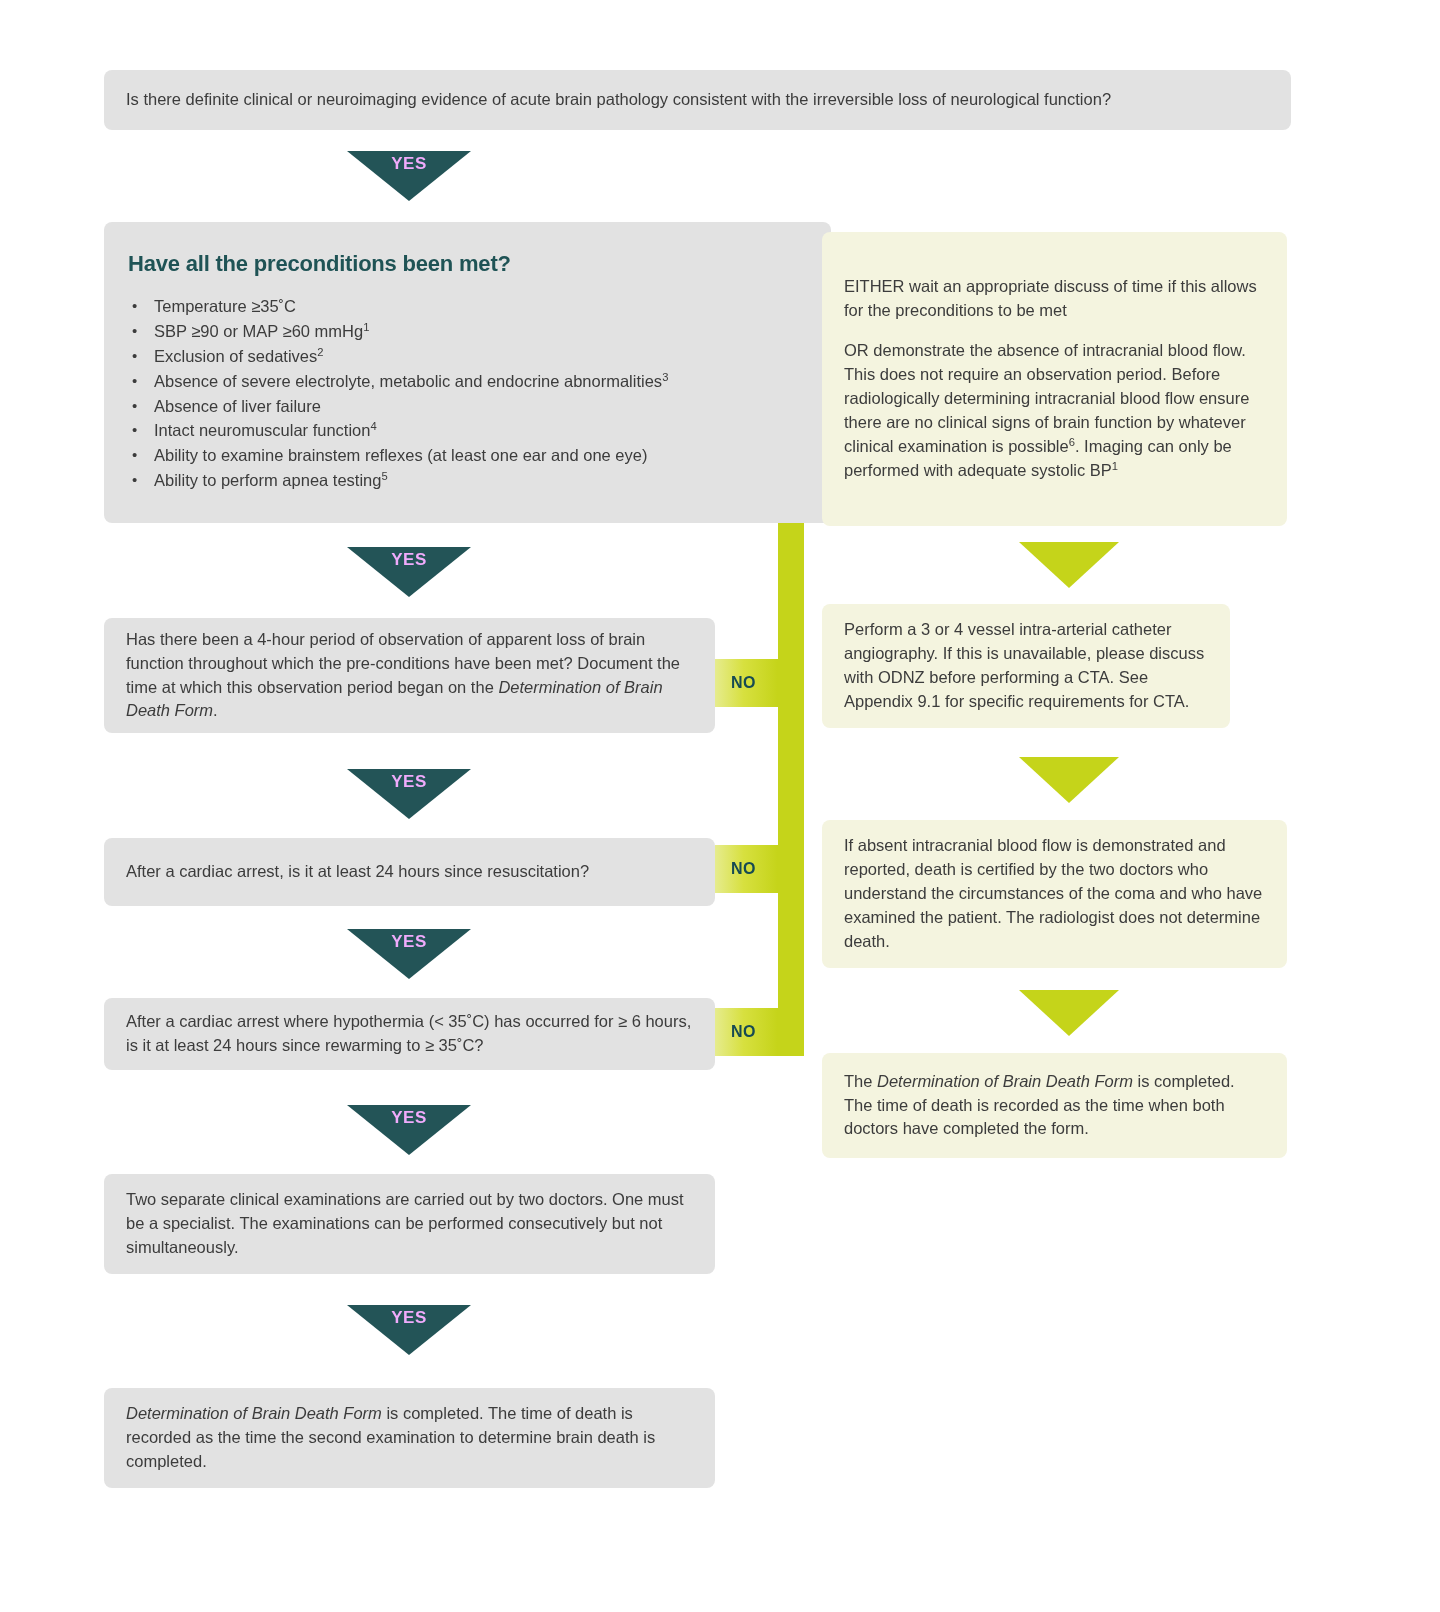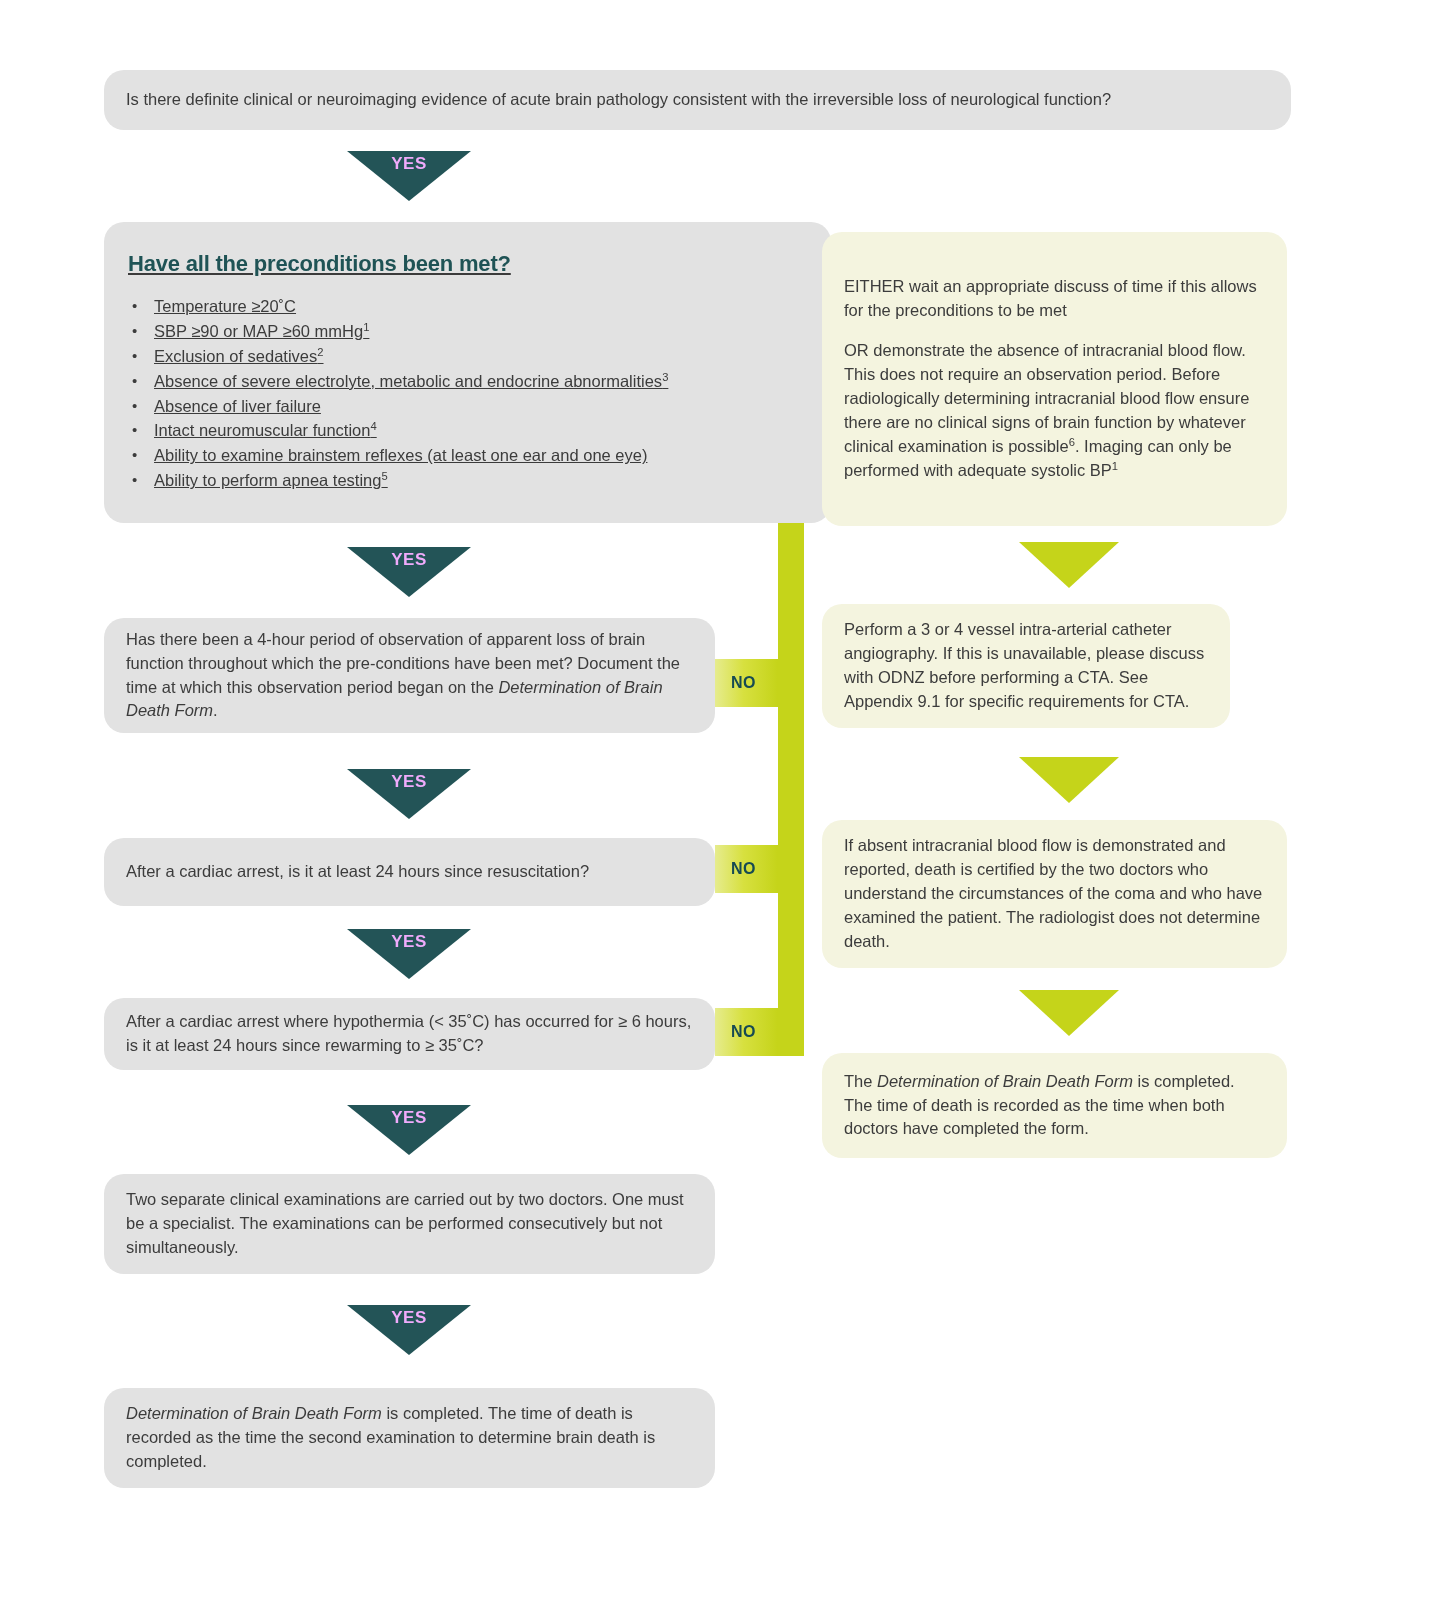--- a/index.html
+++ b/index.html
@@ -9,21 +9,21 @@
     font-family:"Liberation Sans", sans-serif;
     color:#3b3b3b;
     position:relative;
     overflow:hidden;
   }
   .canvas{position:absolute;inset:0;}
 
   
   .box{
     position:absolute;
-    border-radius:20px;
+    border-radius:8px;
     box-sizing:border-box;
     display:flex;
     flex-direction:column;
     justify-content:center;
   }
   .box.grey{ background:#e2e2e2; }
   .box.cream{ background:#f4f4df; }
   .box p{
     margin:0;
     font-size:16.5px;
@@ -137,25 +137,25 @@
   <div class="box grey" style="left:104px;top:70px;width:1187px;height:60px;">
     <div class="pad">
       <p>Is there definite clinical or neuroimaging evidence of acute brain pathology consistent with the irreversible loss of neurological function?</p>
     </div>
   </div>
 
   <div class="yes" style="left:347px;top:151px;">
     <span>YES</span>
   </div>
 
-  <div class="box grey" style="left:104px;top:222px;width:727px;height:301px;text-decoration:underline;">
+  <div class="box grey" style="left:104px;top:222px;width:727px;height:301px;">
     <div class="pad" style="padding:0 24px;">
       <div class="heading">Have all the preconditions been met?</div>
       <ul class="conds">
-        <li><span>Temperature ≥20˚C</span></li>
+        <li><span>Temperature ≥35˚C</span></li>
         <li><span>SBP ≥90 or MAP ≥60 mmHg<sup>1</sup></span></li>
         <li><span>Exclusion of sedatives<sup>2</sup></span></li>
         <li><span>Absence of severe electrolyte, metabolic and endocrine abnormalities<sup>3</sup></span></li>
         <li><span>Absence of liver failure</span></li>
         <li><span>Intact neuromuscular function<sup>4</sup></span></li>
         <li><span>Ability to examine brainstem reflexes (at least one ear and one eye)</span></li>
         <li><span>Ability to perform apnea testing<sup>5</sup></span></li>
       </ul>
     </div>
   </div>

